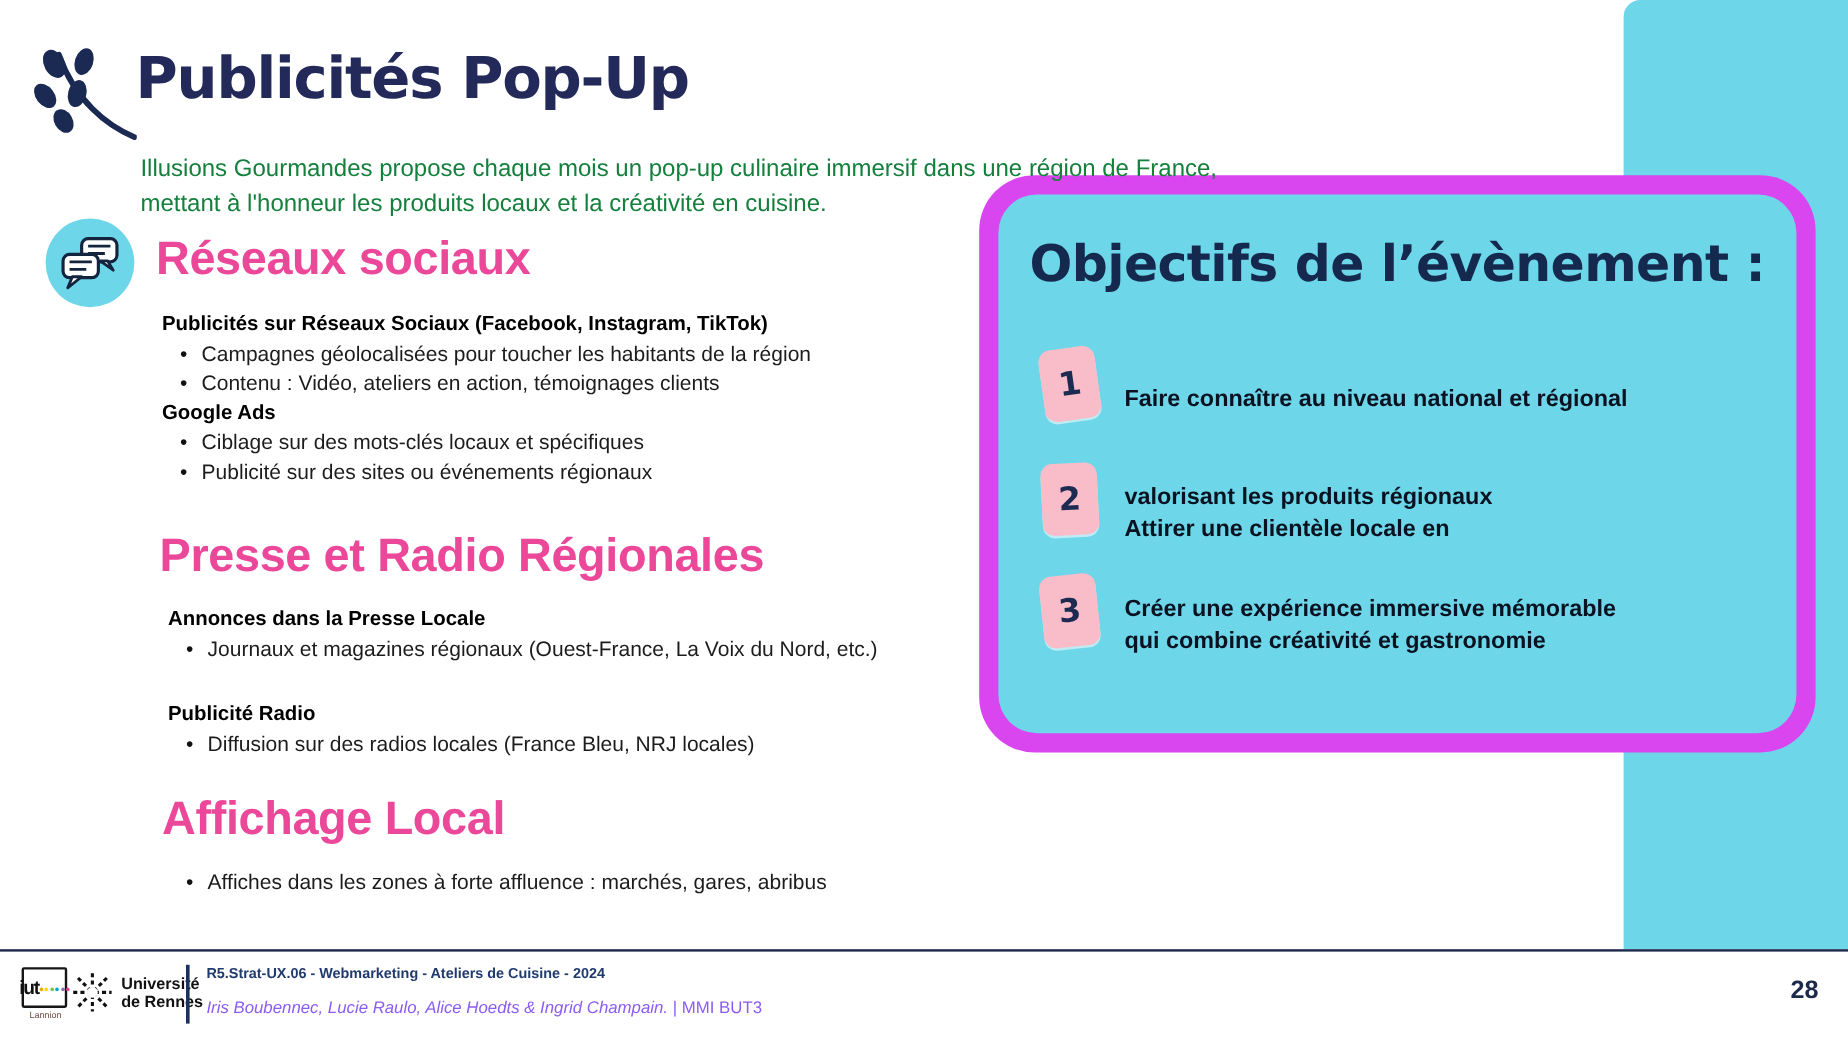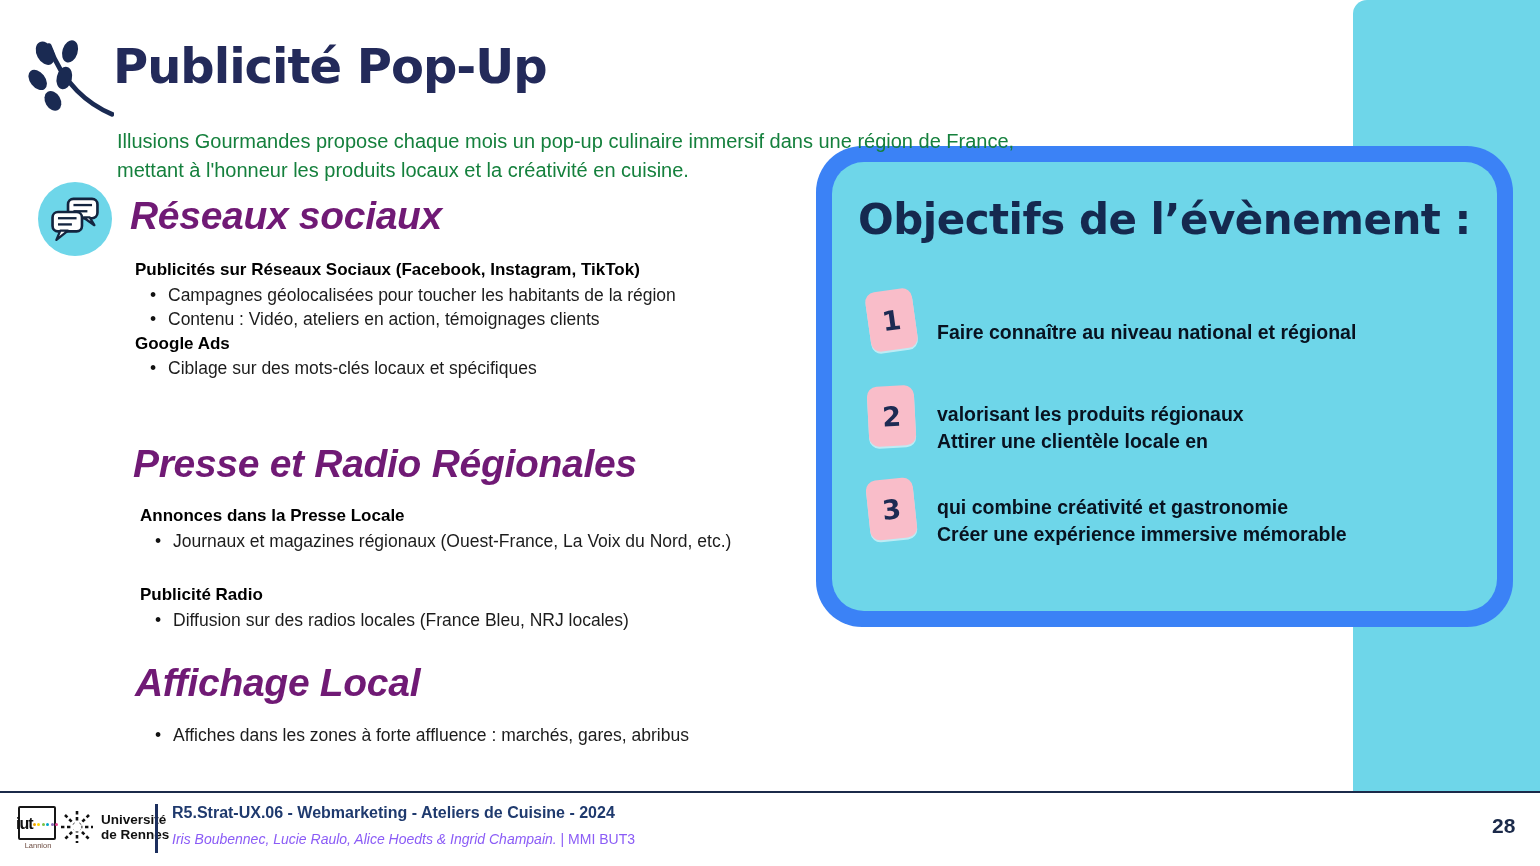--- a/index.html
+++ b/index.html
@@ -9,21 +9,21 @@
     overflow:hidden; font-family:"Liberation Sans", sans-serif; color:#1c1c1c;
   }
   
   .right-col {
     position:absolute; left:1353px; top:0; width:187px; height:791px;
     background:#6ed6e9; border-radius:14px 0 0 0;
   }
   
   .obj-outer {
     position:absolute; left:816px; top:146px; width:697px; height:481px;
-    background:#3b82f6; border-radius:46px;
+    background:#d946ef; border-radius:46px;
   }
   .obj-inner {
     position:absolute; left:16px; top:16px; right:16px; bottom:16px;
     background:#6ed6e9; border-radius:32px;
   }
   .obj-heading {
     position:absolute; left:42px; top:49px;
     font-family:"DejaVu Sans","Liberation Sans",sans-serif;
     font-weight:700; font-size:42px; letter-spacing:-0.5px; color:#15294f;
   }
@@ -41,23 +41,22 @@
   
   .title {
     position:absolute; left:113px; top:38px;
     font-family:"DejaVu Sans","Liberation Sans",sans-serif;
     font-weight:700; font-size:48px; letter-spacing:-1px; color:#232a5a;
   }
   .subtitle { position:absolute; left:117px; top:127px; font-size:20px; line-height:29px; color:#15803d; }
   .branch-icon { position:absolute; left:28px; top:38px; }
   
   .sec-heading {
-    position:absolute; font-weight:700; font-size:39px; letter-spacing:-0.3px; color:#701a75;
+    position:absolute; font-weight:700; font-size:39px; letter-spacing:-0.3px; color:#ec4899;
     font-family:"Liberation Sans",sans-serif;
-    font-style:italic;
   }
   .chat-circle {
     position:absolute; left:38px; top:182px; width:74px; height:74px;
     background:#6ed6e9; border-radius:50%;
     display:flex; align-items:center; justify-content:center;
   }
   .group-block { position:absolute; width:650px; font-size:17.5px; line-height:24.6px; }
   .sub-label { font-weight:700; font-size:17px; color:#000; }
   .bullet { position:relative; padding-left:33px; }
   .bullet::before { content:"•"; position:absolute; left:15px; top:0; color:#111; }
@@ -69,21 +68,21 @@
     width:38px; height:34px; border:2px solid #161616; border-radius:2px;
     display:flex; align-items:center; justify-content:center;
   }
   .iut-text { font-weight:700; font-size:16px; line-height:15px; color:#111; letter-spacing:-1px; }
   .iut-dots { display:flex; gap:1.5px; margin-top:2px; }
   .iut-dots i { width:3px; height:3px; border-radius:50%; display:block; }
   .iut-caption { font-size:7.5px; color:#6b4a3f; margin-top:1px; }
   .ur-logo { position:absolute; left:60px; top:810px; display:flex; align-items:center; gap:7px; }
   .ur-name { font-weight:700; font-size:13.5px; line-height:15.5px; color:#111; }
   .footer-divider { position:absolute; left:155px; top:804px; width:2.5px; height:49px; background:#1c2f5e; }
-  .footer-course { position:absolute; left:172px; top:804px; font-weight:700; font-size:16px; color:#1f3a6e; }
+  .footer-course { position:absolute; left:172px; top:804px; font-weight:700; font-size:12px; color:#1f3a6e; }
   .footer-authors { position:absolute; left:172px; top:831px; font-size:14px; color:#8b5cf6; }
   .footer-authors .it { font-style:italic; }
   .page-num { position:absolute; left:1492px; top:814px; font-weight:700; font-size:21px; color:#1b2a4a; }
 </style>
 </head>
 <body>
 
 <div class="slide">
 
   <div class="right-col"></div>
@@ -103,37 +102,37 @@
       <div class="obj-num rot2">2</div>
       <div class="obj-text">
         <div>valorisant les produits régionaux</div>
         <div>Attirer une clientèle locale en</div>
       </div>
     </div>
 
     <div class="obj-row" style="top:331px;">
       <div class="obj-num rot3">3</div>
       <div class="obj-text">
+        <div>Créer une expérience immersive mémorable</div>
         <div>qui combine créativité et gastronomie</div>
-        <div>Créer une expérience immersive mémorable</div>
       </div>
     </div>
   </div>
 
   <div class="branch-icon">
     <svg width="86" height="80" viewBox="0 0 90 84">
       <path d="M88 80 C 64 70, 36 48, 22 8" stroke="#1a2a52" stroke-width="5" fill="none" stroke-linecap="round"></path>
       <ellipse cx="18" cy="16" rx="9" ry="13" fill="#1a2a52" transform="rotate(-28 18 16)"></ellipse>
       <ellipse cx="44" cy="14" rx="8" ry="12" fill="#1a2a52" transform="rotate(18 44 14)"></ellipse>
       <ellipse cx="10" cy="44" rx="8" ry="12" fill="#1a2a52" transform="rotate(-38 10 44)"></ellipse>
       <ellipse cx="38" cy="42" rx="8" ry="12" fill="#1a2a52" transform="rotate(14 38 42)"></ellipse>
       <ellipse cx="26" cy="66" rx="8" ry="11" fill="#1a2a52" transform="rotate(-30 26 66)"></ellipse>
     </svg>
   </div>
-  <h1 class="title">Publicité Pop-Up</h1>
+  <h1 class="title">Publicités Pop-Up</h1>
   <div class="subtitle">
     <div>Illusions Gourmandes propose chaque mois un pop-up culinaire immersif dans une région de France,</div>
     <div>mettant à l'honneur les produits locaux et la créativité en cuisine.</div>
   </div>
 
   <div class="chat-circle">
     <svg width="52" height="48" viewBox="0 0 66 62">
       <rect x="24" y="5" width="38" height="25" rx="7" fill="#ffffff" stroke="#13243f" stroke-width="3.4"></rect>
       <path d="M52 29 L58 39 L44 29 Z" fill="#ffffff" stroke="#13243f" stroke-width="3" stroke-linejoin="round"></path>
       <line x1="31" y1="13" x2="55" y2="13" stroke="#13243f" stroke-width="3"></line>
@@ -145,20 +144,21 @@
     </svg>
   </div>
   <h2 class="sec-heading" style="left:130px; top:194px;">Réseaux sociaux</h2>
 
   <div class="group-block" style="left:135px; top:258px;">
     <div class="sub-label">Publicités sur Réseaux Sociaux (Facebook, Instagram, TikTok)</div>
     <div class="bullet">Campagnes géolocalisées pour toucher les habitants de la région</div>
     <div class="bullet">Contenu : Vidéo, ateliers en action, témoignages clients</div>
     <div class="sub-label">Google Ads</div>
     <div class="bullet">Ciblage sur des mots-clés locaux et spécifiques</div>
+    <div class="bullet">Publicité sur des sites ou événements régionaux</div>
   </div>
 
   <h2 class="sec-heading" style="left:133px; top:442px;">Presse et Radio Régionales</h2>
   <div class="group-block" style="left:140px; top:504px;">
     <div class="sub-label">Annonces dans la Presse Locale</div>
     <div class="bullet">Journaux et magazines régionaux (Ouest-France, La Voix du Nord, etc.)</div>
     <div class="sub-label mt30">Publicité Radio</div>
     <div class="bullet">Diffusion sur des radios locales (France Bleu, NRJ locales)</div>
   </div>
 

